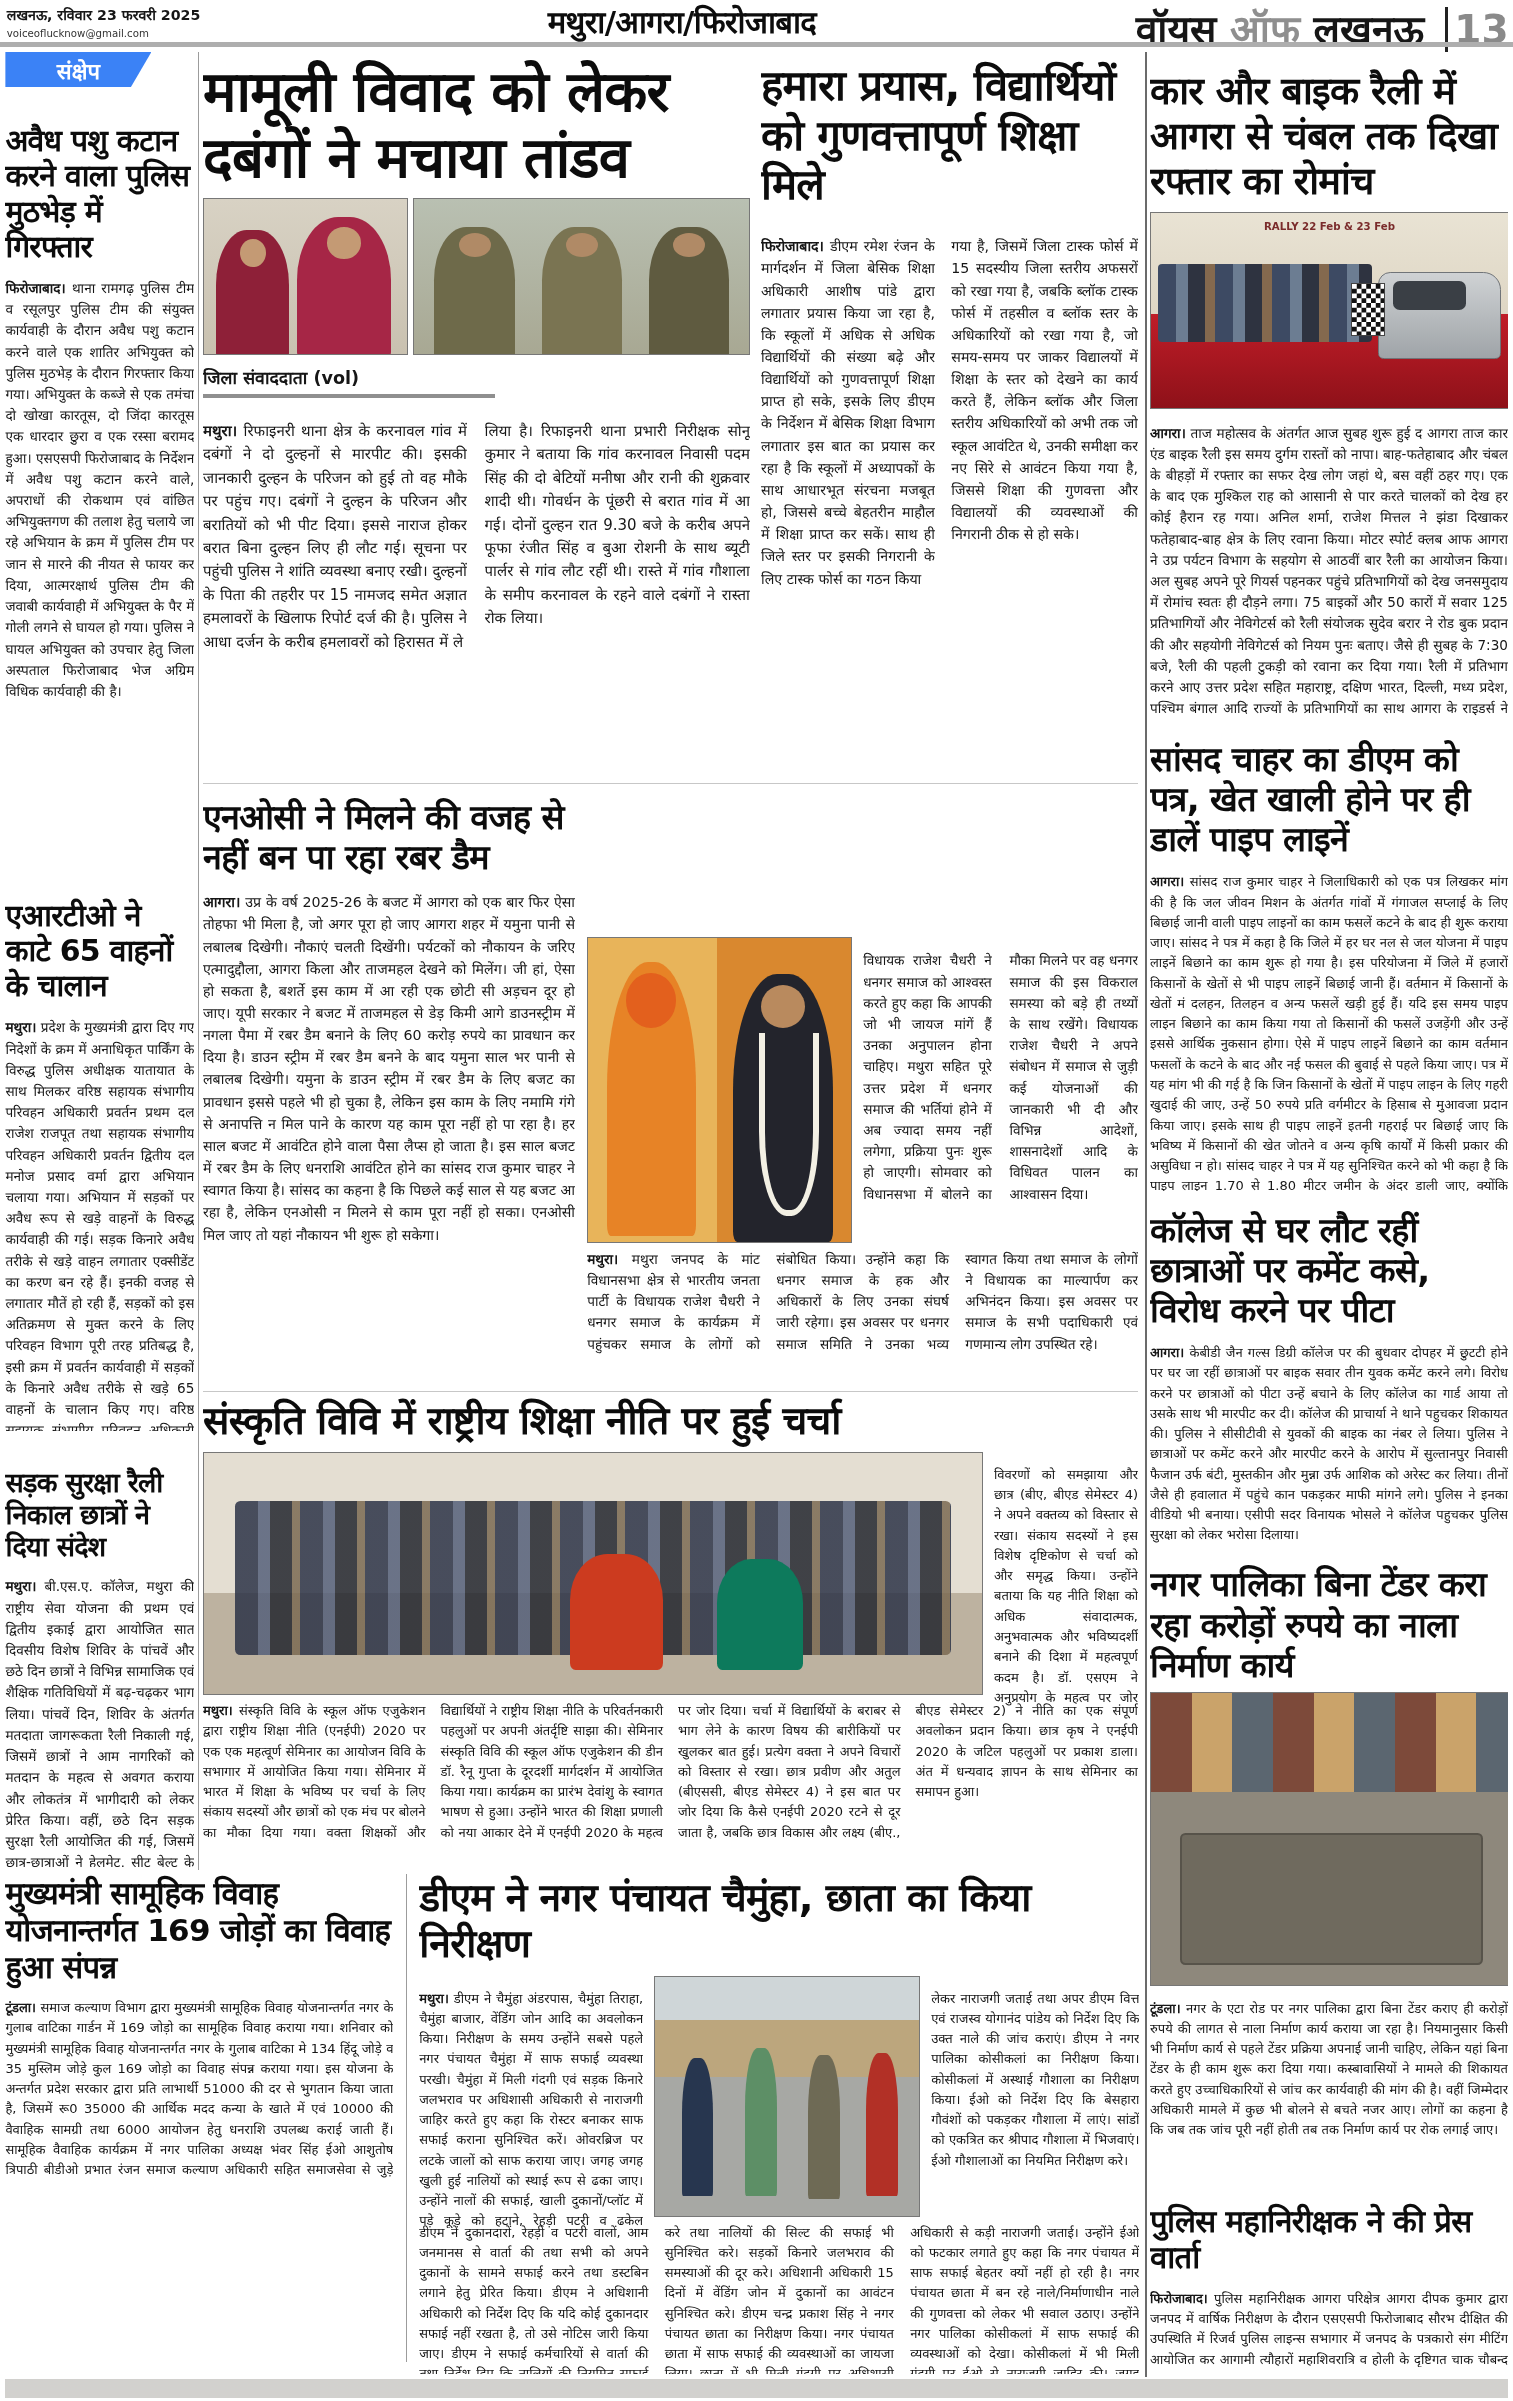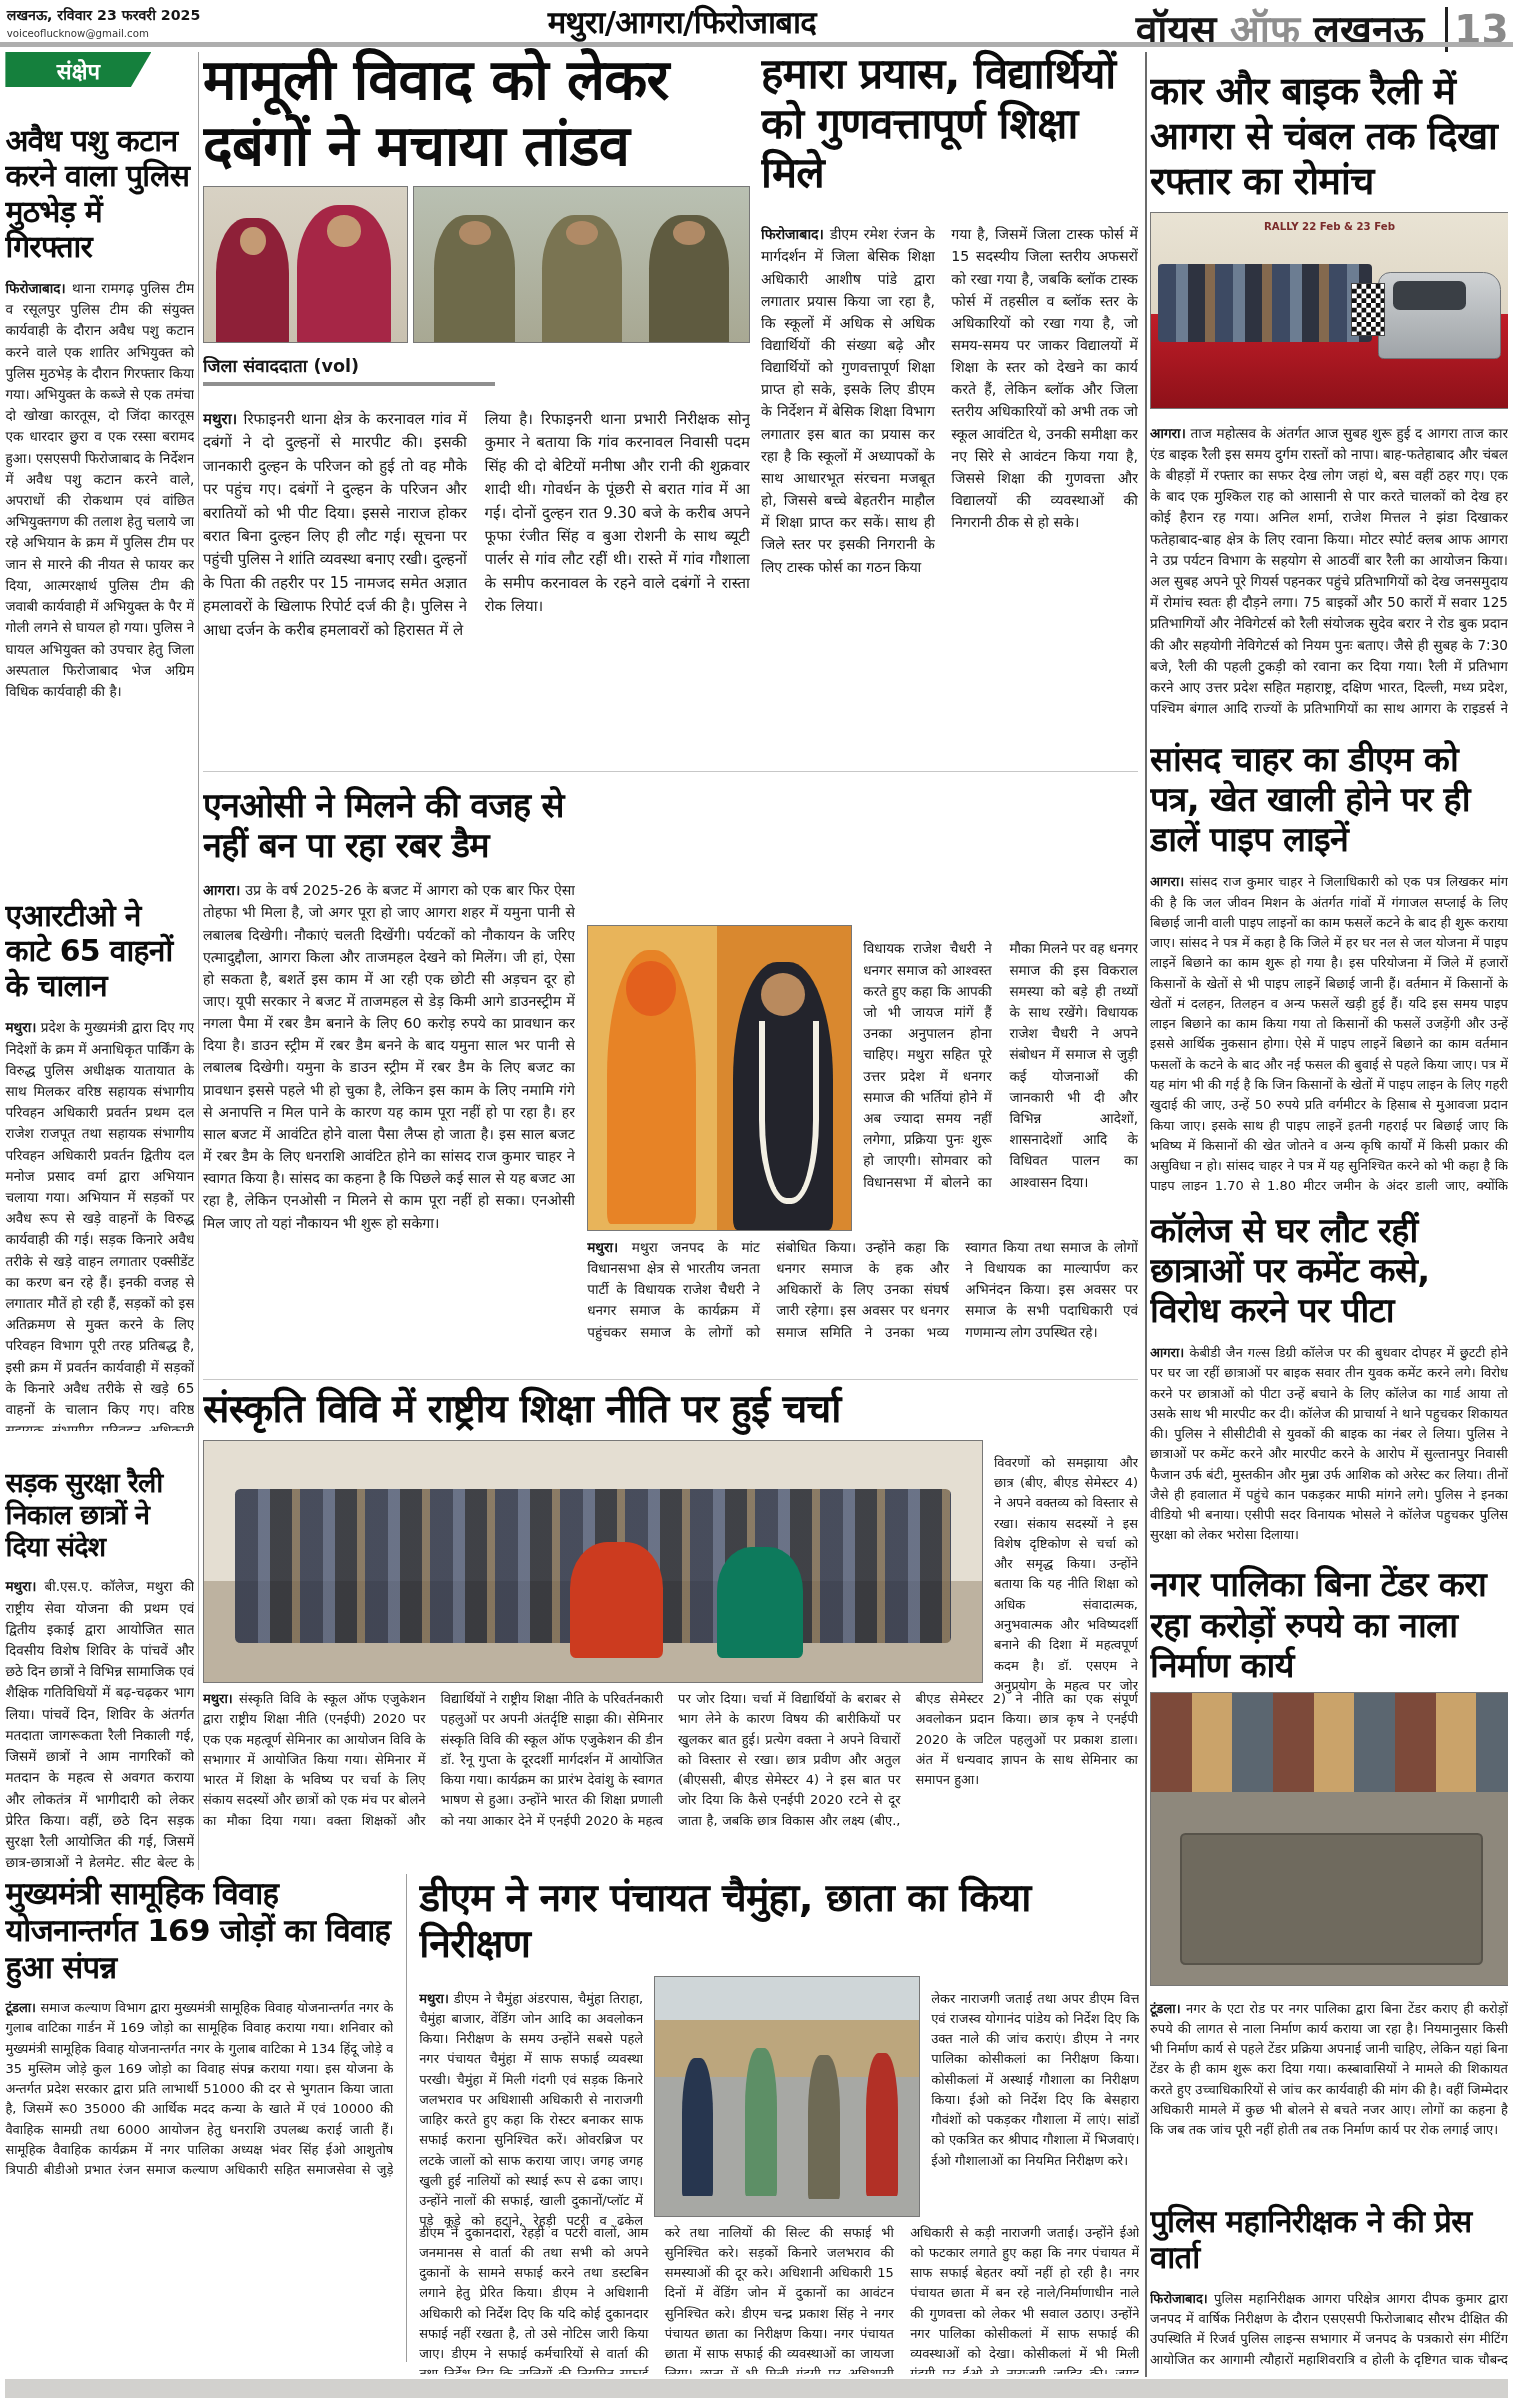--- a/index.html
+++ b/index.html
@@ -29,24 +29,24 @@
   .body-t{font-size:13.6px;line-height:1.56;text-align:justify;overflow:hidden;}
   .dl{font-weight:bold;}
   .subhead{font-size:22.4px;font-weight:800;}
   .bullet-row{display:flex;gap:6.8px;align-items:flex-start;width:224px;}
   .bullet-dot{width:13.6px;height:13.6px;border-radius:50%;background:#9a9a9a;flex:none;margin-top:5.4px;}
   .bullet-txt{font-size:16.3px;font-weight:700;line-height:1.3;}
   .byline{font-size:17.6px;font-weight:800;padding:6.8px 0 5.4px 0;width:292px;
           border-bottom:4.1px solid #8f8f8f;margin-bottom:6.8px;}
   
   .leftcol{position:absolute;left:5.4px;top:52px;width:189px;height:1815px;overflow:hidden;}
-  .middle{position:absolute;left:203px;top:44px;width:935px;height:1818px;overflow:hidden;}
+  .middle{position:absolute;left:203px;top:56px;width:935px;height:1818px;overflow:hidden;}
   .rightcol{position:absolute;left:1150px;top:44px;width:358px;height:2323px;overflow:hidden;}
   .bottomband{position:absolute;left:5.4px;top:1874px;width:1134px;height:500px;display:flex;gap:12.2px;overflow:hidden;}
-  .brief-tag{background:#15803d;color:#fff;font-size:22px;font-weight:800;width:146px;height:35px;
+  .brief-tag{background:#3b82f6;color:#fff;font-size:22px;font-weight:800;width:146px;height:35px;
              display:flex;align-items:center;justify-content:center;
              clip-path:polygon(0 0,100% 0,86% 100%,0 100%);margin-bottom:11px;}
   .cols2{column-count:2;column-gap:17.6px;}
   .cols3{column-count:3;column-gap:16.3px;}
   .cols4{column-count:4;column-gap:15px;}
   
   .photo{position:relative;overflow:hidden;border:0.7px solid #777;background:#cfc9bd;flex:none;}
   .photo i{position:absolute;display:block;}
   .ph-brides{background:linear-gradient(180deg,#d8d2c4 0%,#c9c1b0 100%);}
   .ph-brides .f1{left:6%;top:20%;width:36%;height:84%;background:#8e2038;border-radius:42% 42% 6% 6%;}

